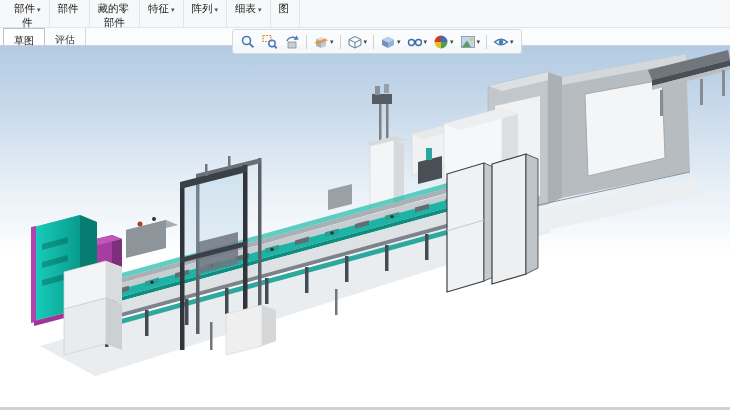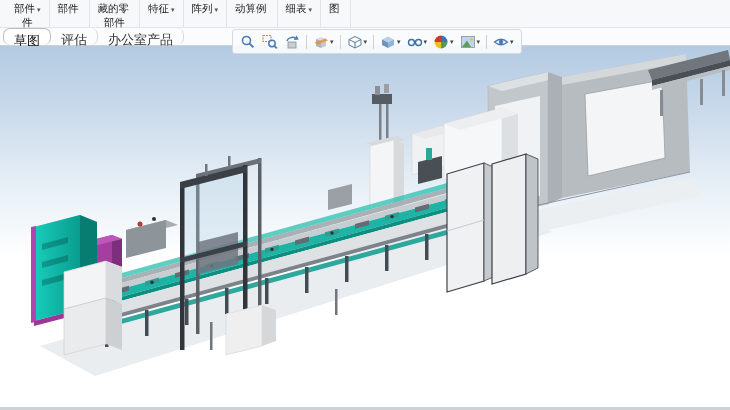--- a/index.html
+++ b/index.html
@@ -10,22 +10,22 @@
   .cmdbar{height:28px;background:#f7f8f9;border-bottom:1px solid #e3e6e9;
           display:flex;align-items:stretch;padding-left:6px;box-sizing:border-box;}
   .cmd-btn{display:flex;flex-direction:column;align-items:center;justify-content:flex-start;
            padding:2px 8px 0;border-right:1px solid #e1e4e7;cursor:default;}
   .cmd-btn .l1,.cmd-btn .l2{font-size:10.5px;line-height:12px;color:#222;white-space:nowrap;}
   .caret{font-size:7px;color:#555;margin-left:2px;}
 
   
   .tabrow{height:17px;background:#fbfcfd;border-bottom:1px solid #ccd2d7;
           display:flex;align-items:stretch;padding-left:3px;}
-  .tab{font-size:13px;line-height:16px;padding:4px 10px;color:#333;
-       border-right:1px solid #d4d9dd;cursor:default;border-radius:7px;}
+  .tab{font-size:10px;line-height:16px;padding:4px 10px;color:#333;
+       border-right:1px solid #d4d9dd;cursor:default;}
   .tab.active{background:#fff;border:1px solid #b9c0c6;border-bottom:none;color:#111;}
 
   
   .hud{position:absolute;top:29px;left:232px;height:21px;display:flex;align-items:center;
        gap:2px;background:rgba(250,251,252,.93);border:1px solid #d4dade;border-radius:3px;
        padding:1px 5px;z-index:10;}
   .hud-btn{display:flex;align-items:center;padding:1px 2px;border-radius:2px;}
   .hud-sep{width:1px;height:14px;background:#ccd2d7;margin:0 2px;}
   .hud .caret{font-size:7px;color:#444;margin-left:1px;}
 
@@ -55,37 +55,32 @@
     </div>
     <div class="cmd-btn">
       <span class="l1"><span>特征</span><span class="caret">▾</span></span>
       <span class="l2"></span>
     </div>
     <div class="cmd-btn">
       <span class="l1"><span>阵列</span><span class="caret">▾</span></span>
       <span class="l2"></span>
     </div>
     <div class="cmd-btn">
-      <span class="l1"><span>动算例</span><span class="caret"></span></span>
-      <span class="l2"></span>
-    </div>
-    <div class="cmd-btn">
       <span class="l1"><span>细表</span><span class="caret">▾</span></span>
       <span class="l2"></span>
     </div>
     <div class="cmd-btn">
       <span class="l1"><span>图</span><span class="caret"></span></span>
       <span class="l2"></span>
     </div>
   </div>
 
   <div class="tabrow">
     <div class="tab active">草图</div>
     <div class="tab">评估</div>
-    <div class="tab">办公室产品</div>
   </div>
 
   <div class="hud">
     <div class="hud-btn">
       <svg width="16" height="16">
           <circle cx="6.5" cy="6.5" r="4" fill="none" stroke="#4a7ab5" stroke-width="1.6"></circle>
           <line x1="9.6" y1="9.6" x2="13.4" y2="13.4" stroke="#4a7ab5" stroke-width="2"></line>
         </svg>
     </div>
     <div class="hud-btn">

